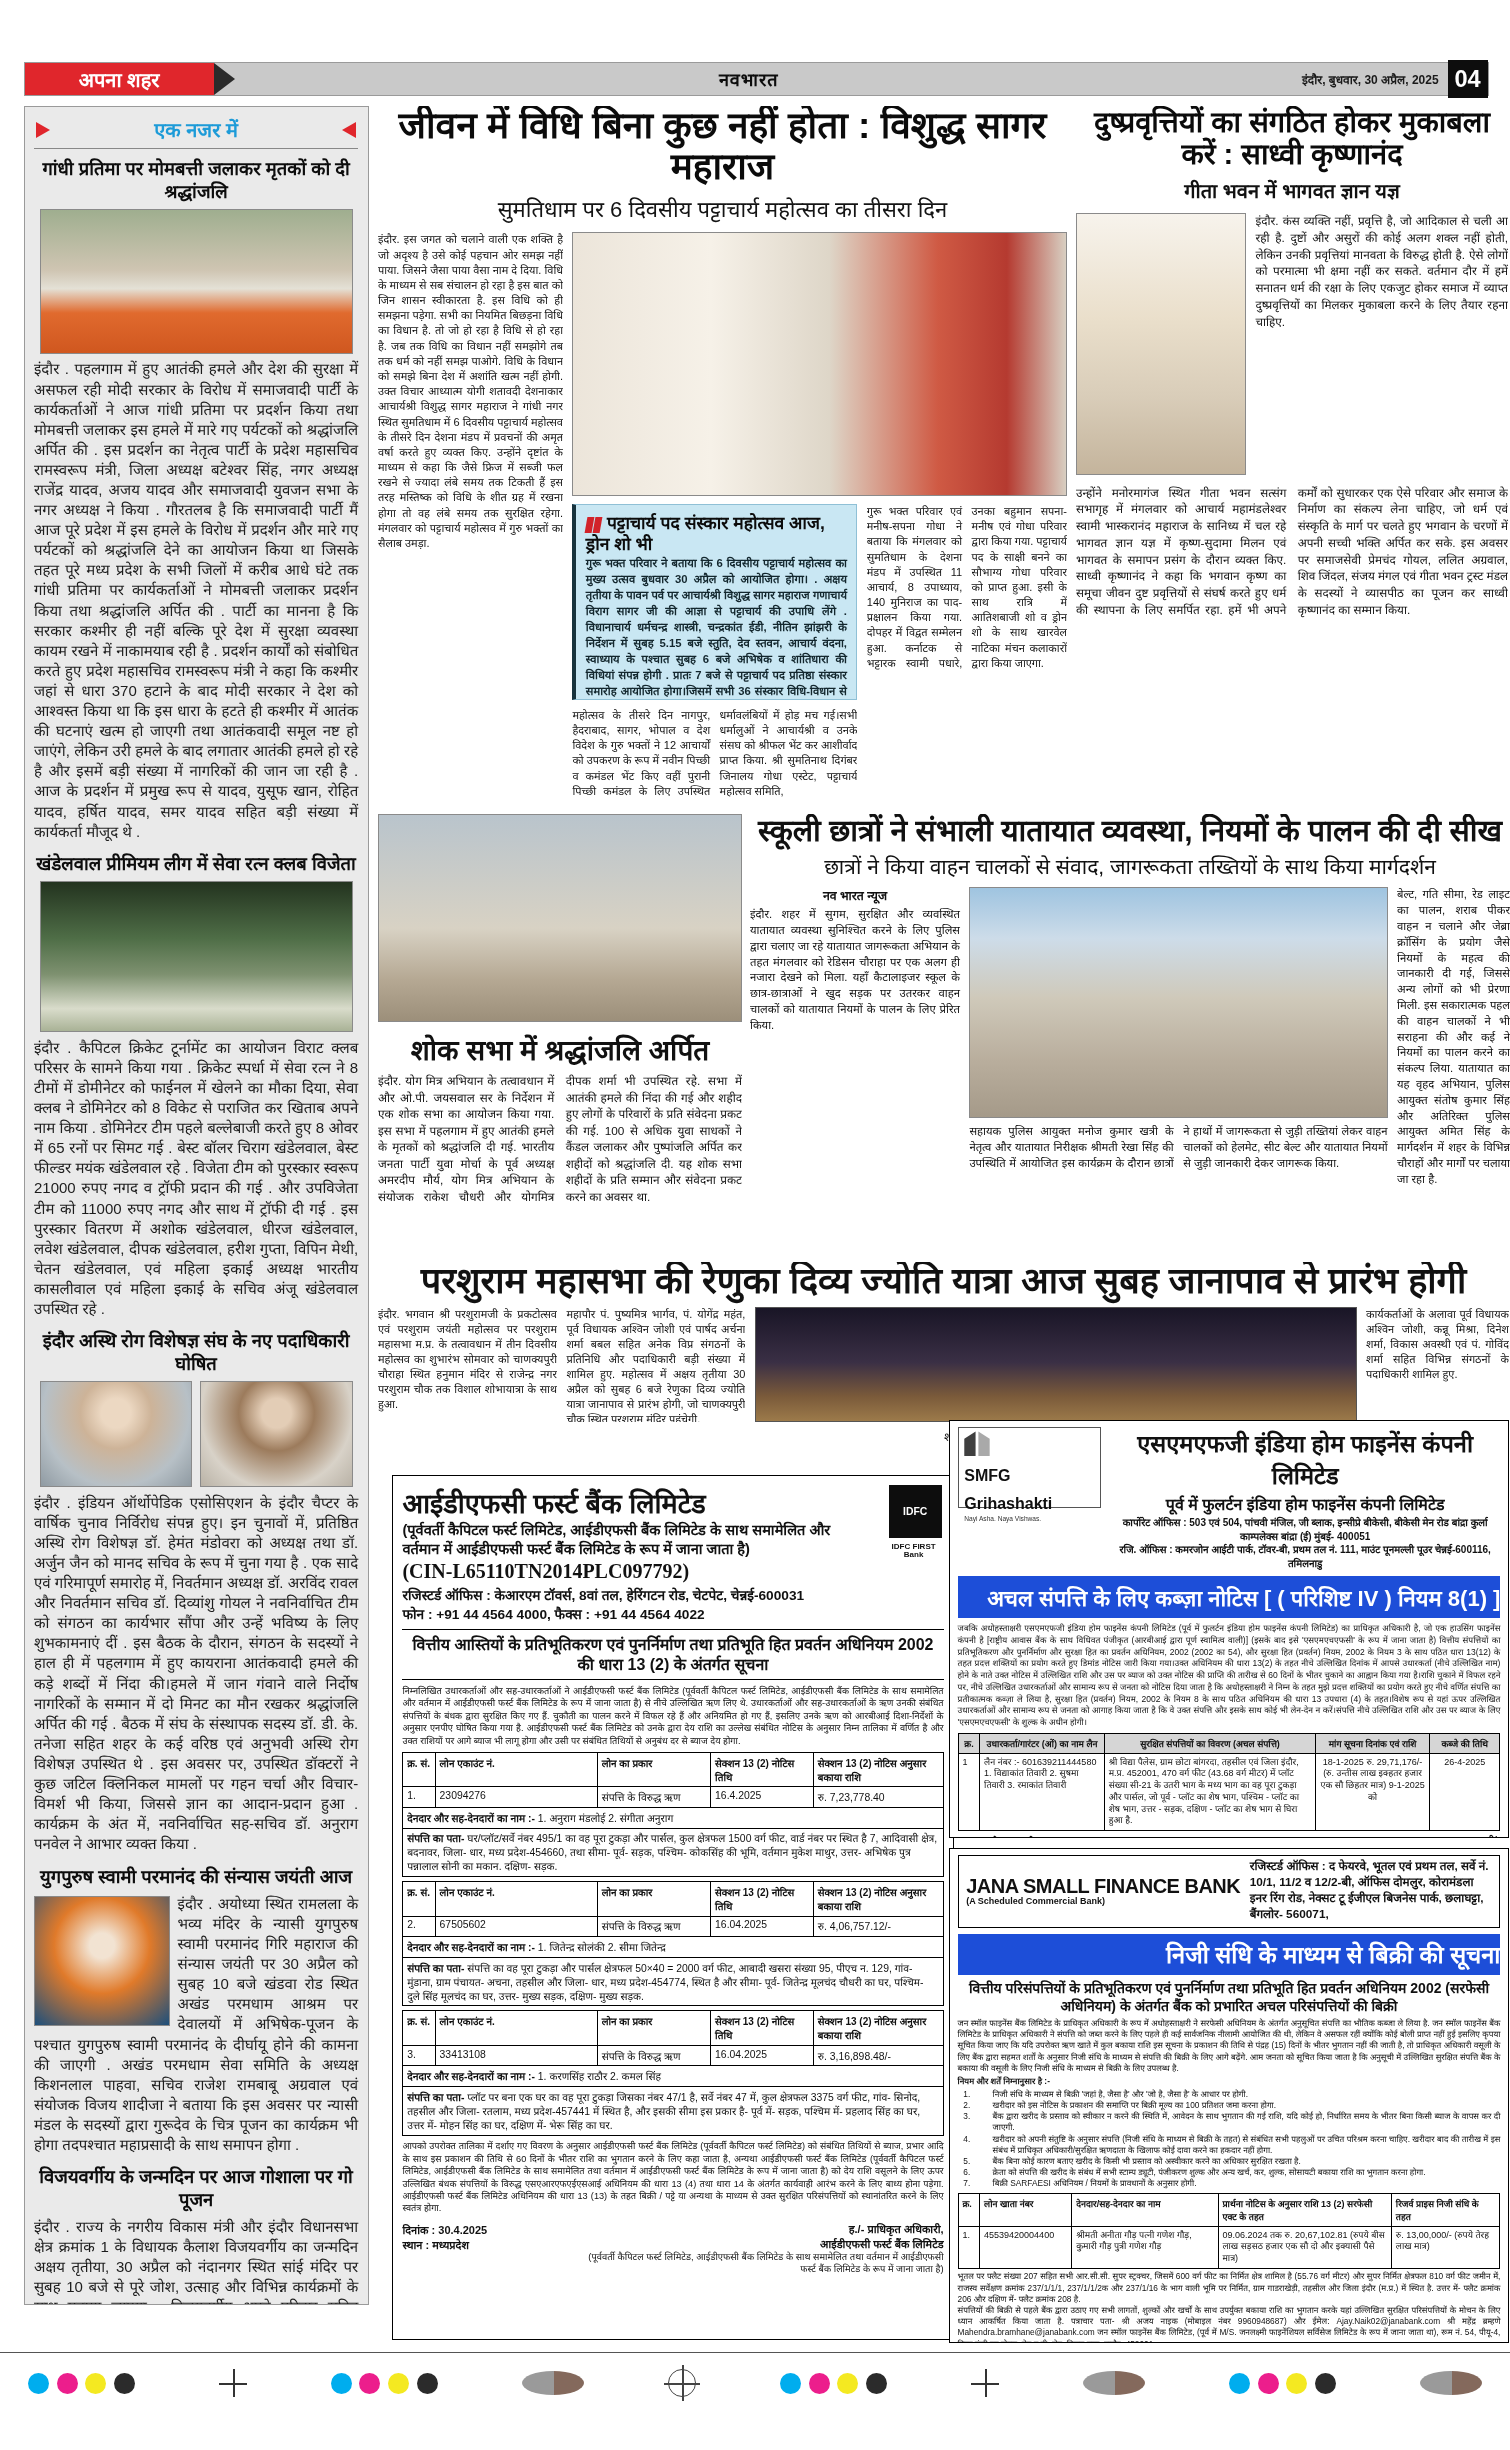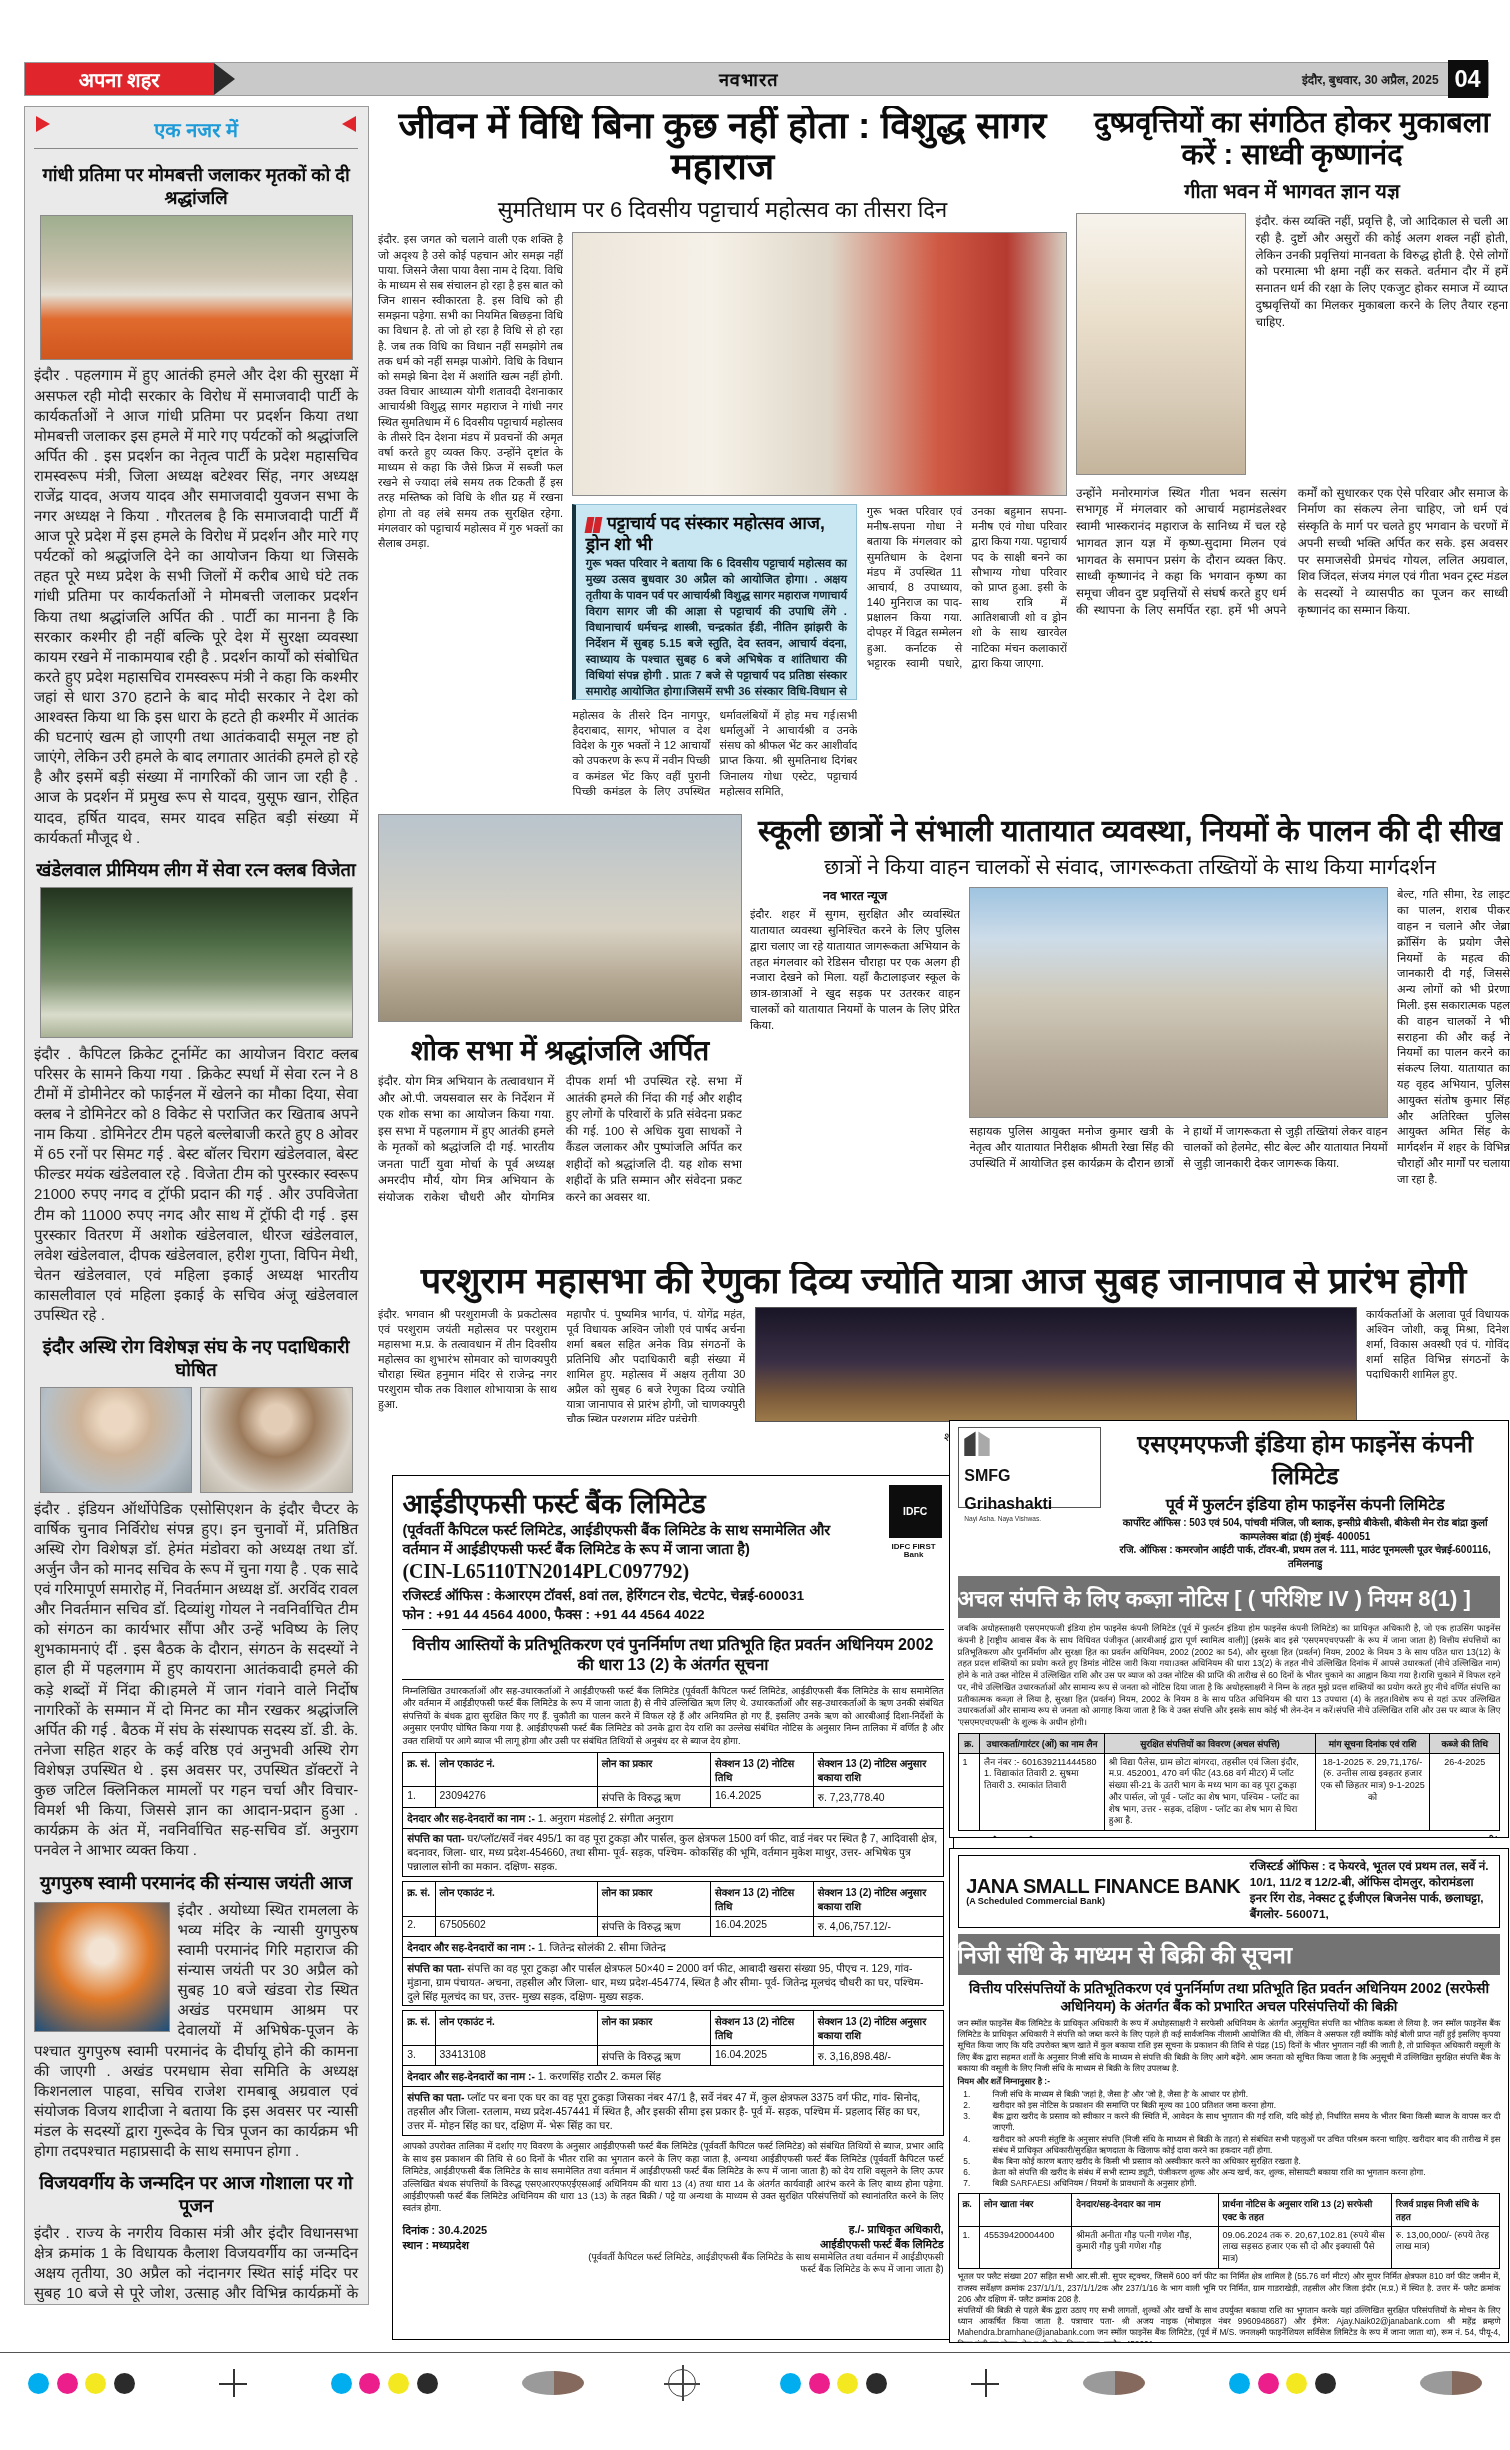--- a/index.html
+++ b/index.html
@@ -9,21 +9,21 @@
   
   .topbar{position:absolute;left:23.6px;top:62px;width:1463px;height:32px;background:#c9c9c9;border:0.9px solid #9a9a9a;display:flex;align-items:center;}
   .badge{position:relative;height:32px;width:189px;background:#e0262c;color:#fff;font-weight:bold;font-size:20px;display:flex;align-items:center;justify-content:center;}
   .badge::after{content:"";position:absolute;right:-21px;top:0;border-left:21px solid #2b2b2b;border-top:16px solid transparent;border-bottom:16px solid transparent;}
   .masthead{position:absolute;left:0;right:15px;text-align:center;font-size:18px;font-weight:800;letter-spacing:0.9px;color:#0d0d0d;}
   .dateline{position:absolute;right:49px;font-size:12px;font-weight:bold;color:#1a1a1a;}
   .pagenum{position:absolute;right:0;top:-2.8px;width:40px;height:38px;background:#0d0d0d;color:#fff;font-size:23.6px;font-weight:800;display:flex;align-items:center;justify-content:center;}
 
   
   .leftcol{position:absolute;left:23.6px;top:106px;width:345px;height:2199px;background:#eaeaea;border:0.9px solid #9a9a9a;padding:7.6px 9.4px;box-sizing:border-box;overflow:hidden;}
-  .onelook{display:flex;justify-content:space-between;border-bottom:1.9px solid #888;padding:1.9px 1.9px 4.7px 1.9px;margin-bottom:15px;}
+  .onelook{display:flex;align-items:center;justify-content:space-between;border-bottom:1.9px solid #888;padding:1.9px 1.9px 4.7px 1.9px;margin-bottom:9px;}
   .onelook .tl{color:#1d9bd8;font-size:20px;font-weight:800;}
   .arr-r{width:0;height:0;border-left:14px solid #e0262c;border-top:8.5px solid transparent;border-bottom:8.5px solid transparent;}
   .arr-l{width:0;height:0;border-right:14px solid #e0262c;border-top:8.5px solid transparent;border-bottom:8.5px solid transparent;}
   .lc-art{margin-bottom:11.3px;}
   .lc-hl{font-size:18.4px;line-height:1.22;font-weight:800;text-align:center;color:#0d0d0d;margin:3.8px 0 5.7px 0;}
   .lc-body{font-size:15px;line-height:1.34;text-align:justify;color:#1c1c1c;}
   .ph{border:0.9px solid #8a8a8a;}
   .ph-protest{height:143px;margin:1.9px 5.7px 5.7px 5.7px;background:linear-gradient(180deg,#9fae8f 0%,#cfc5b2 42%,#e4e1d6 55%,#e06a2e 72%,#d0571f 100%);}
   .ph-cricket{height:149px;margin:1.9px 5.7px 5.7px 5.7px;background:linear-gradient(180deg,#23331f 0%,#4f6e47 38%,#7e9170 62%,#d9dccb 85%,#a9b296 100%);}
   .ports{display:flex;gap:7.6px;margin:1.9px 5.7px 5.7px 5.7px;}
@@ -81,21 +81,21 @@
   .par{position:absolute;left:378px;top:1262px;width:1131px;height:206px;overflow:hidden;}
   .p-hl{font-size:36px;font-weight:800;text-align:center;line-height:1.05;}
   .p-row{display:flex;gap:9.4px;margin-top:7.6px;height:115px;}
   .p-col{width:179px;font-size:11px;line-height:1.36;text-align:justify;overflow:hidden;}
   .ph-night{flex:1;background:linear-gradient(180deg,#191526 0%,#3a2f45 48%,#7a5a3a 78%,#9c7a4a 100%);border:0.9px solid #555;}
   .p-col3{width:143px;font-size:11px;line-height:1.36;text-align:justify;overflow:hidden;}
   .p-tail{margin-top:5.7px;margin-left:566px;font-size:11.8px;}
 
   
   .ad{position:absolute;background:#fff;border:1.9px solid #000;box-sizing:border-box;padding:7.6px 9.4px;overflow:hidden;}
-  .blackbar{background:#737373;color:#fff;text-align:left;font-weight:800;}
+  .blackbar{background:#1d4ed8;color:#fff;text-align:right;font-weight:800;}
   .adtable{width:100%;border-collapse:collapse;}
   .adtable th,.adtable td{border:0.9px solid #000;padding:2.8px 3.8px;vertical-align:top;}
   .adtable th{background:#d6d6d6;font-weight:800;}
 
   
   .idfc{left:392px;top:1475px;width:562px;height:865px;}
   .idfc-head{position:relative;border-bottom:0.9px solid #000;padding-bottom:5.7px;}
   .idfc-logo{position:absolute;right:1.9px;top:1.9px;width:53px;height:53px;background:#0d0d0d;color:#fff;display:flex;align-items:center;justify-content:center;font-weight:800;font-size:10.4px;}
   .idfc-logo-cap{position:absolute;right:0;top:59px;width:60px;font-size:8px;font-weight:800;text-align:center;line-height:1.1;}
   .idfc-title{font-size:27px;font-weight:800;}

